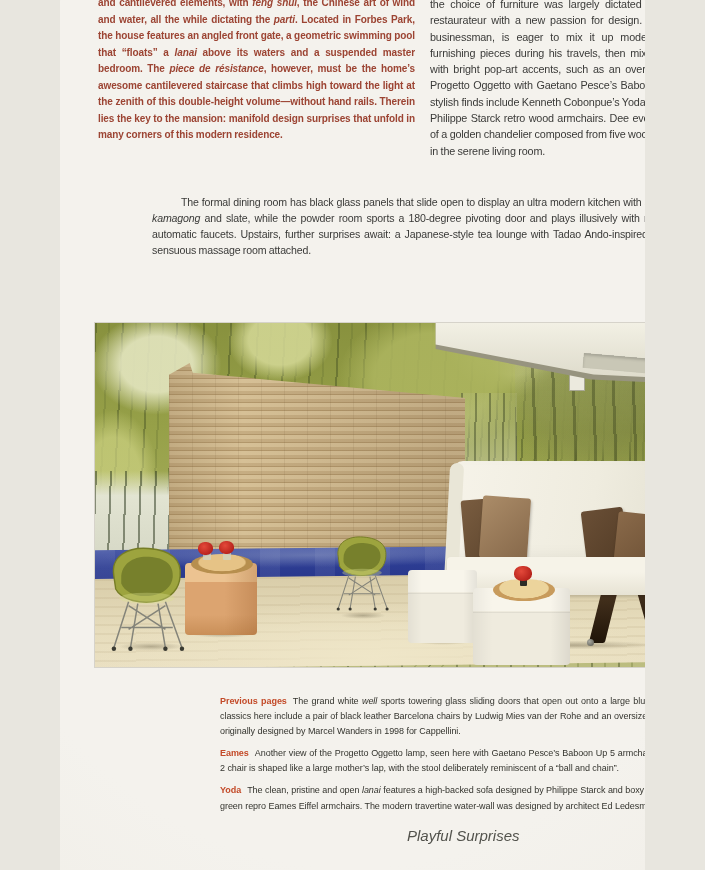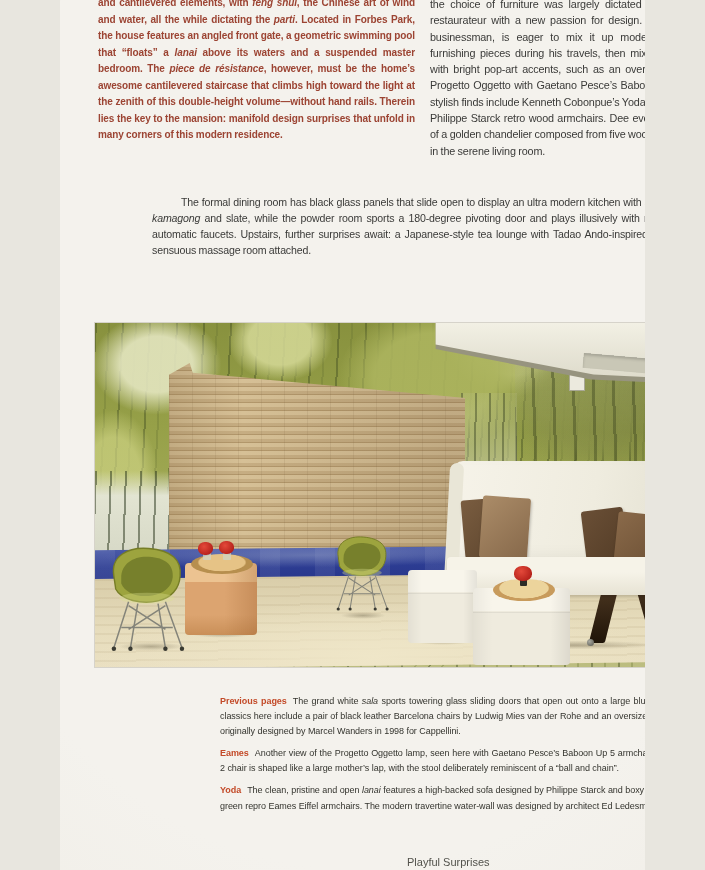--- a/index.html
+++ b/index.html
@@ -16,22 +16,22 @@
   .body-block{position:absolute;left:83px;top:185px;width:615px;
               font-size:10.6px;line-height:16px;color:#3a3a38;
               text-align:justify;letter-spacing:-0.15px;word-spacing:-0.4px;}
   .body-block p{margin:9px;text-indent:29px;}
   .captions{position:absolute;left:160px;top:694px;width:527px;
             font-size:9px;line-height:15.1px;color:#34342e;
             text-align:justify;letter-spacing:-0.05px;}
   .cap{margin:0 0 7px 0;}
   .cap .cl{font-weight:bold;color:#c34a28;margin-right:6px;}
   i{font-style:italic;}
-  .footer-chapter{position:absolute;left:347px;top:827px;font-size:11px;
-                  color:#52524c;margin-top:29px;}
+  .footer-chapter{position:absolute;left:347px;top:827px;font-size:15px;
+                  font-style:italic;color:#52524c;}
   .footer-page{position:absolute;left:642px;top:834px;font-size:16px;color:#45453f;}
   
   .photo{position:absolute;left:35px;top:323px;width:617px;height:344px;overflow:hidden;
          box-shadow:0 0 0 1px rgba(125,120,100,.25);}
   .photo *{position:absolute;}
   .ph-bamboo{left:0;top:0;width:617px;height:344px;background:
      radial-gradient(90px 70px at 10% 12%, rgba(228,230,192,.9) 0 40%, transparent 72%),
      radial-gradient(70px 55px at 30% 5%, rgba(214,218,152,.85) 0 45%, transparent 75%),
      radial-gradient(60px 90px at 3% 45%, rgba(205,210,130,.7) 0 45%, transparent 75%),
      radial-gradient(120px 90px at 55% 16%, rgba(172,180,94,.9) 0 50%, transparent 80%),
@@ -195,20 +195,20 @@
     <div class="shadow" style="left:310px;top:314px;width:76px;height:9px;"></div>
     <div class="pouf" style="left:313px;top:247px;width:69px;height:73px;"></div>
     <div class="shadow" style="left:374px;top:334px;width:104px;height:9px;"></div>
     <div class="pouf" style="left:378px;top:265px;width:97px;height:77px;"></div>
     <div class="ph-tray2"></div>
     <div class="vase" style="left:425px;top:255px;width:7px;height:8px;background:#2c2c26;"></div>
     <div class="flower" style="left:419px;top:243px;width:18px;height:15px;"></div>
   </div>
 
   <div class="captions">
-    <p class="cap"><span class="cl">Previous pages</span><span>The grand white <i>sala</i> sports towering glass sliding doors that open out onto a large blue swimming pool. Design classics here include a pair of black leather Barcelona chairs by Ludwig Mies van der Rohe and an oversized red PVC standing lamp originally designed by Marcel Wanders in 1998 for Cappellini.</span></p>
+    <p class="cap"><span class="cl">Previous pages</span><span>The grand white <i>well</i> sports towering glass sliding doors that open out onto a large blue swimming pool. Design classics here include a pair of black leather Barcelona chairs by Ludwig Mies van der Rohe and an oversized red PVC standing lamp originally designed by Marcel Wanders in 1998 for Cappellini.</span></p>
     <p class="cap"><span class="cl">Eames</span><span>Another view of the Progetto Oggetto lamp, seen here with Gaetano Pesce’s Baboon Up 5 armchair and “footstool”. The Up 2 chair is shaped like a large mother’s lap, with the stool deliberately reminiscent of a “ball and chain”.</span></p>
     <p class="cap"><span class="cl">Yoda</span><span>The clean, pristine and open <i>lanai</i> features a high-backed sofa designed by Philippe Starck and boxy poufs as well as two olive green repro Eames Eiffel armchairs. The modern travertine water-wall was designed by architect Ed Ledesma.</span></p>
   </div>
 
   <div class="footer-chapter">Playful Surprises</div>
   <div class="footer-page">35</div>
 </div>
 
 </body></html>

